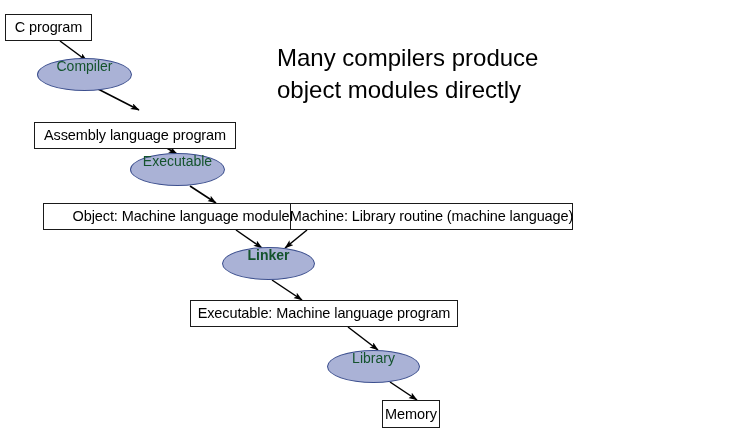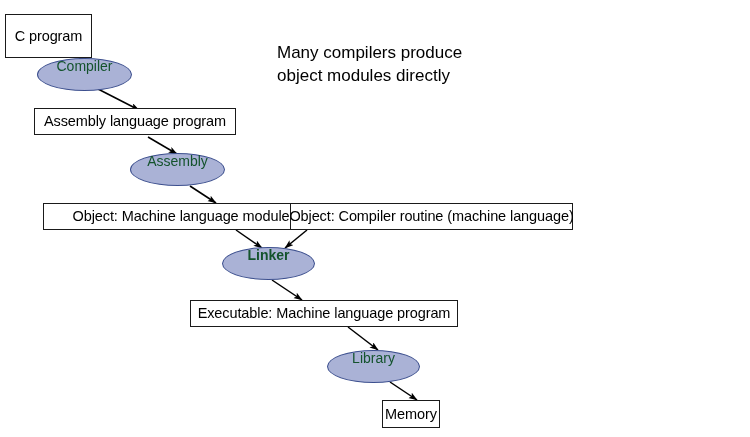--- a/index.html
+++ b/index.html
@@ -41,21 +41,21 @@
     display: flex;
     align-items: flex-start;
     justify-content: center;
     font-size: 14px;
     line-height: 1;
     white-space: nowrap;
   }
   .free-text {
     position: absolute;
     color: #000000;
-    font-size: 17px;
+    font-size: 24px;
     line-height: 1.35;
     white-space: pre;
   }
   #edges {
     position: absolute;
     left: 0;
     top: 0;
     width: 750px;
     height: 437px;
     pointer-events: none;
@@ -79,37 +79,37 @@
         <line x1="190" y1="186" x2="216" y2="203" marker-end="url(#arrowhead)"></line>
         <line x1="236" y1="230" x2="262" y2="248" marker-end="url(#arrowhead)"></line>
         <line x1="307" y1="230" x2="285" y2="248" marker-end="url(#arrowhead)"></line>
         <line x1="272" y1="280" x2="302" y2="300" marker-end="url(#arrowhead)"></line>
         <line x1="348" y1="327" x2="378" y2="350" marker-end="url(#arrowhead)"></line>
         <line x1="390" y1="382" x2="417" y2="400" marker-end="url(#arrowhead)"></line>
       </g>
   </svg>
 
   <div id="node-layer">
-      <div class="node-box" style="left: 5px; top: 14px; width: 87px; height: 44px;">
+      <div class="node-box" style="left: 5px; top: 14px; width: 87px; height: 27px;">
         <span>C program</span>
       </div>
       <div class="node-ellipse" style="left: 37px; top: 58px; width: 95px; height: 33px;">
         <span>Compiler</span>
       </div>
-      <div class="node-box" style="left: 34px; top: 108px; width: 202px; height: 27px;">
+      <div class="node-box" style="left: 34px; top: 122px; width: 202px; height: 27px;">
         <span>Assembly language program</span>
       </div>
       <div class="node-ellipse" style="left: 130px; top: 153px; width: 95px; height: 33px;">
-        <span>Assembly</span>
+        <span>Executable</span>
       </div>
       <div class="node-box" style="left: 43px; top: 203px; width: 276px; height: 27px;">
         <span>Object: Machine language module</span>
       </div>
       <div class="node-box" style="left: 290px; top: 203px; width: 283px; height: 27px;">
-        <span>Object: Compiler routine (machine language)</span>
+        <span>Machine: Library routine (machine language)</span>
       </div>
       <div class="node-ellipse" style="left: 222px; top: 247px; width: 93px; height: 33px; font-weight: bold;">
         <span>Linker</span>
       </div>
       <div class="node-box" style="left: 190px; top: 300px; width: 268px; height: 27px;">
         <span>Executable: Machine language program</span>
       </div>
       <div class="node-ellipse" style="left: 327px; top: 350px; width: 93px; height: 33px;">
         <span>Library</span>
       </div>

